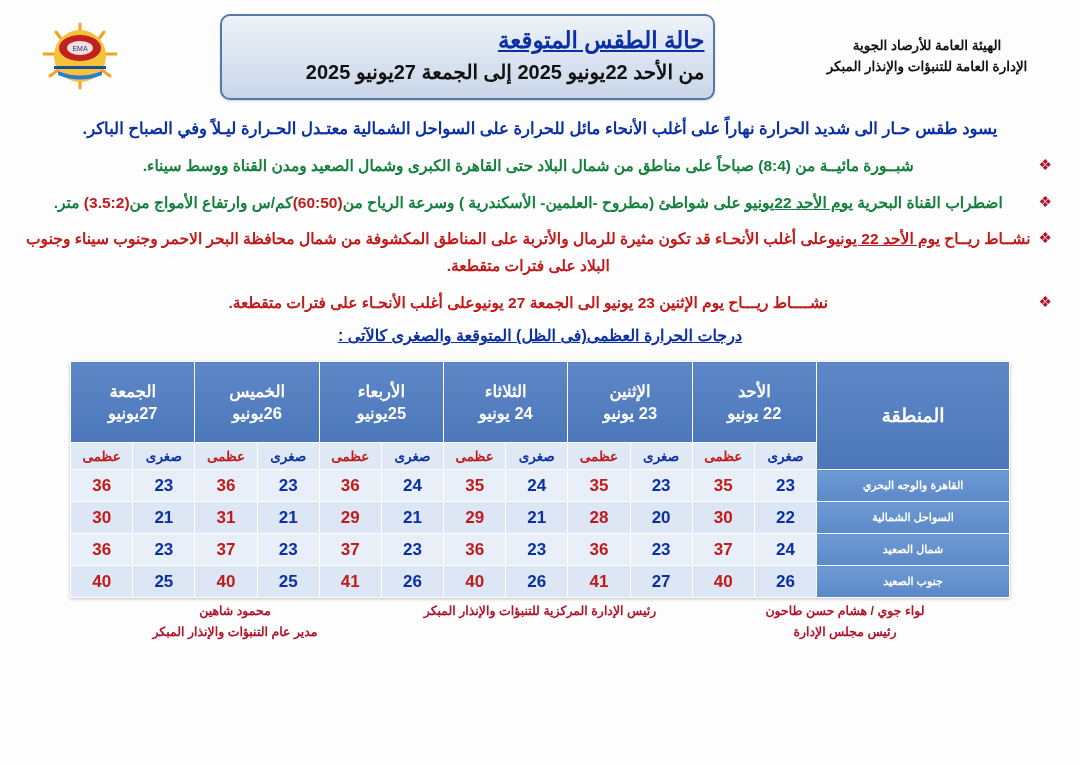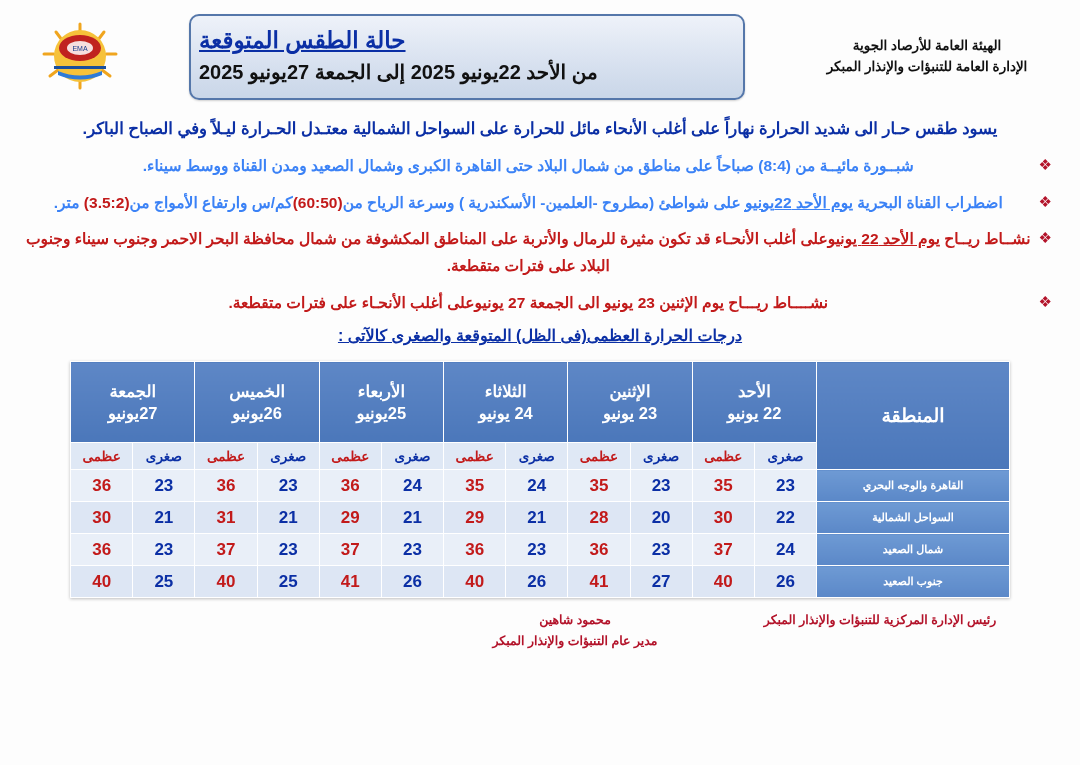--- a/index.html
+++ b/index.html
@@ -33,25 +33,25 @@
   }
   .org-name {
     text-align: center;
     font-size: 13.5px;
     font-weight: bold;
     color: #111;
     line-height: 1.55;
     width: 250px;
   }
   .title-box {
-    width: 556px;
+    width: 495px;
     border: 2px solid #5577aa;
     border-radius: 10px;
     background: linear-gradient(180deg,#eef2f9 0%, #d9e2f0 55%, #c9d6e8 100%);
-    text-align: left;
+    text-align: right;
     padding: 9px 8px 11px 8px;
     box-sizing: border-box;
     box-shadow: 0 1px 2px rgba(0,0,0,.18);
   }
   .title-main {
     font-size: 23px;
     font-weight: bold;
     color: #0b2fa5;
     text-decoration: underline;
     line-height: 1.35;
@@ -99,21 +99,21 @@
   }
   .bullet-text {
     flex: 1 1 auto;
     font-size: 15.5px;
     font-weight: bold;
     line-height: 1.72;
     color: #0b2fa5;
     text-align: center;
   }
   .red { color: #c21a1a; }
-  .blue { color: #3b82f6; }
+  .blue { color: #15803d; }
   .ul { text-decoration: underline; }
 
   .table-caption {
     color: #0b2fa5;
     font-weight: bold;
     font-size: 16px;
     text-decoration: underline;
     text-align: center;
     margin: 6px 0 16px 0;
   }
@@ -173,22 +173,22 @@
     background: #e9eff8;
   }
   tr.odd td.val { background: #dde6f4; }
   td.val.max { color: #c21a1a; }
   td.val.min { color: #0b2fa5; }
 
   
   .footer {
     display: flex;
     flex-direction: row-reverse;
-    justify-content: flex-end;
-    padding: 12px 40px 0 40px;
+    justify-content: center;
+    padding: 3px 40px 0 40px;
     box-sizing: border-box;
   }
   .sig {
     text-align: center;
     font-size: 12.5px;
     font-weight: bold;
     color: #b3132a;
     line-height: 1.7;
     width: 290px;
   }
@@ -372,15 +372,19 @@
   </div>
 
   <div class="footer">
     <div class="sig">
       <div>محمود شاهين</div>
       <div>مدير عام التنبؤات والإنذار المبكر</div>
     </div>
     <div class="sig mid">
       <div>رئيس الإدارة المركزية للتنبؤات والإنذار المبكر</div>
     </div>
+    <div class="sig">
+      <div>لواء جوي / هشام حسن طاحون</div>
+      <div>رئيس مجلس الإدارة</div>
+    </div>
   </div>
 
 </div>
 
 </body></html>

